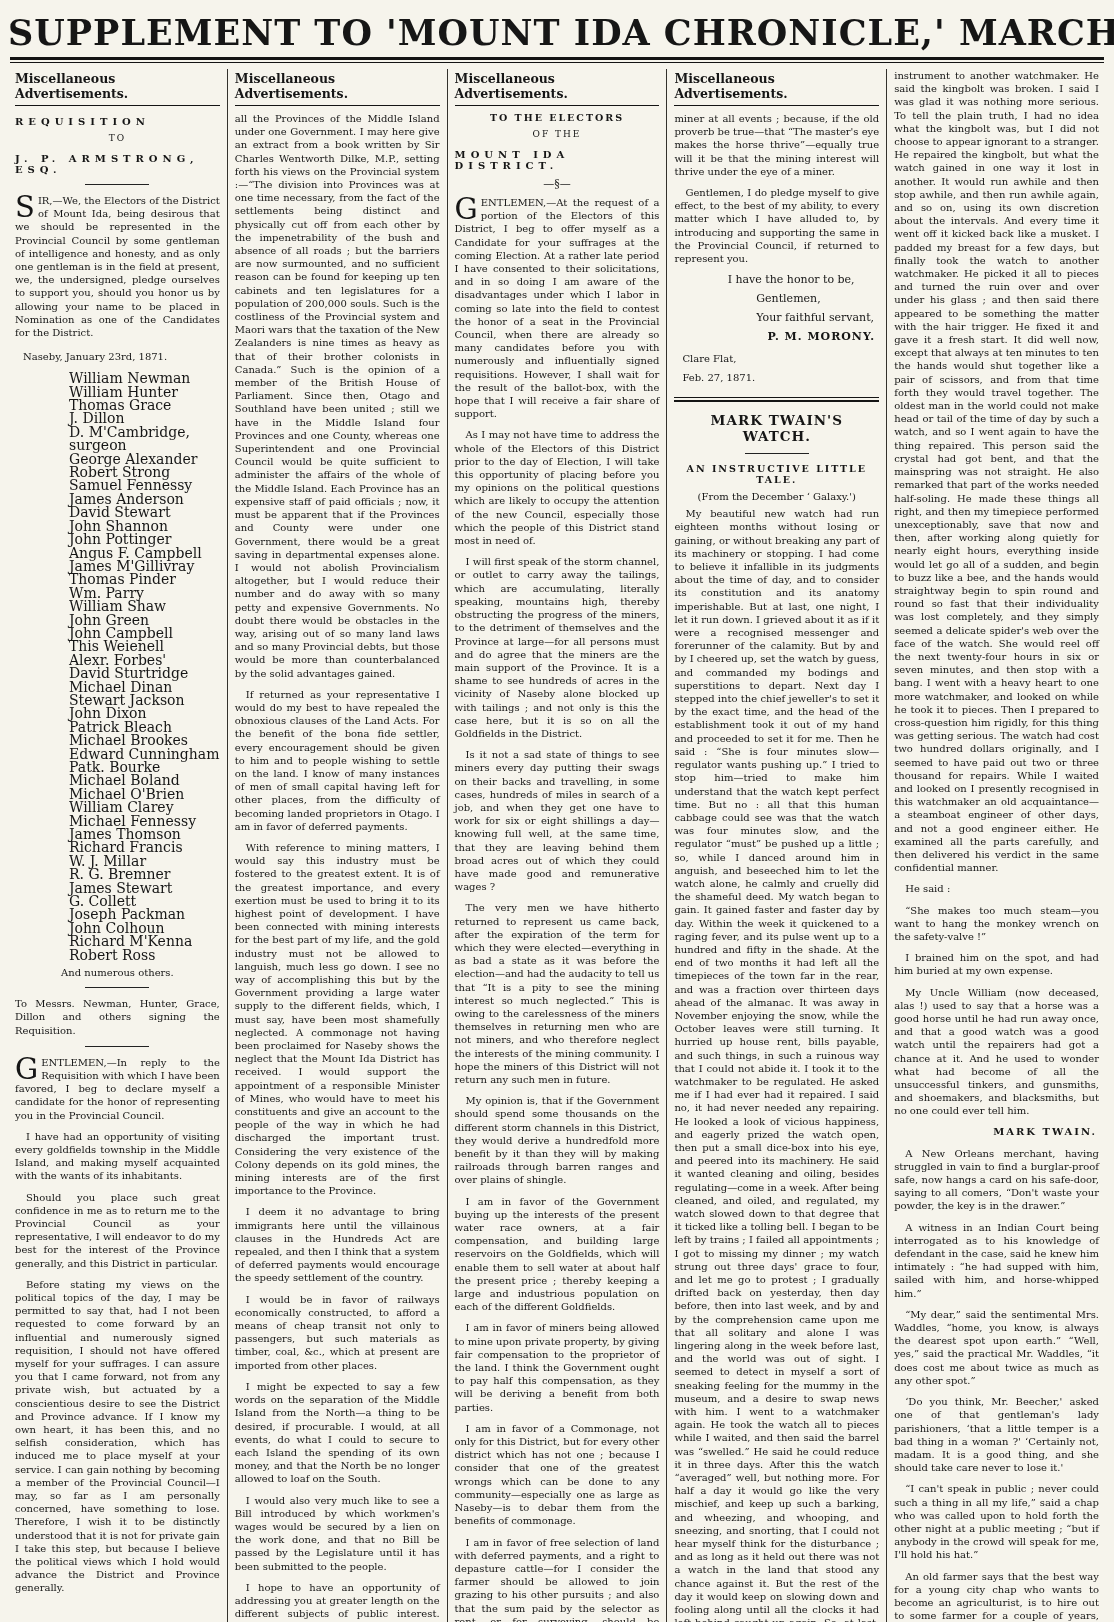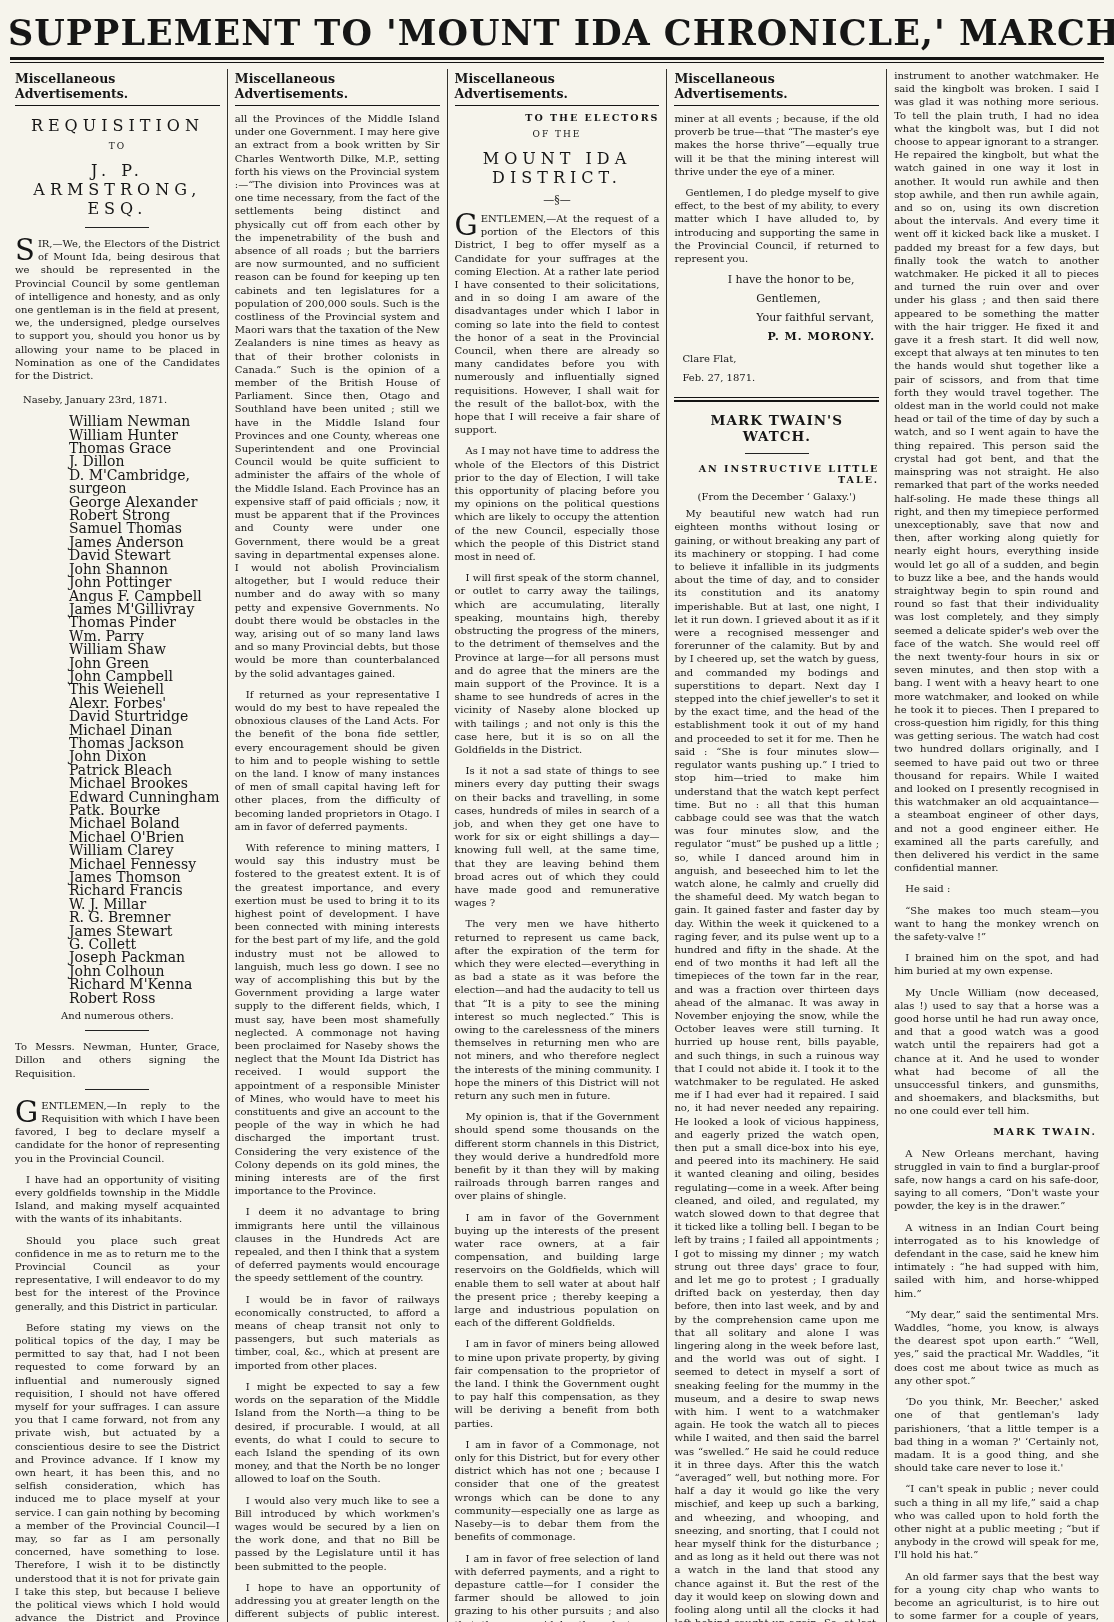--- a/index.html
+++ b/index.html
@@ -15,26 +15,26 @@
   .m-rule{height:3px;background:#141414;margin:4px 2px 0;}
   .m-rule.thin{height:1px;margin-top:2px;}
   .columns{display:flex;align-items:stretch;margin-top:4px;}
   .col{flex:1 1 0;padding:0 7px 22px;min-width:0;}
   .col + .col{border-left:1px solid #33312c;}
   .section-head{
     font-weight:bold;text-align:left;font-size:12.5px;
     border-bottom:1px solid #141414;padding:2px 0 4px;margin:0 0 6px;
   }
   .display-head{
-    text-align:center;font-weight:normal;font-size:16px;
+    text-align:left;font-weight:bold;font-size:10px;
     letter-spacing:5px;margin:10px 0 6px;
   }
   .sub-head{text-align:center;font-size:9px;letter-spacing:2px;margin:6px 0;}
   .story-head{text-align:center;font-weight:bold;font-size:13.5px;letter-spacing:1px;margin:10px 0 4px;}
-  .smallcaps-head{text-align:right;font-size:9.5px;font-weight:bold;letter-spacing:2px;margin:4px 0 6px;}
+  .smallcaps-head{text-align:center;font-size:9.5px;font-weight:bold;letter-spacing:2px;margin:4px 0 6px;}
   .sep{width:64px;border-top:1px solid #222;margin:9px auto;}
   .sep-glyph{text-align:center;font-size:11px;margin:6px 0;}
   .dsep{border-top:1px solid #141414;border-bottom:2px solid #141414;height:2px;margin:10px 0;}
   .para{
     font-size:10px;line-height:13.2px;text-align:justify;
     text-indent:11px;margin:0 0 8px;
   }
   .para.noindent{text-indent:0;}
   .drop{float:left;font-size:29px;line-height:25px;padding:1px 3px 0 0;}
   .center-line{text-align:center;font-size:10px;margin:5px 0;}
@@ -65,37 +65,37 @@
         <p class="para noindent"><span class="drop">S</span>IR,—We, the Electors of the District of Mount Ida, being desirous that we should be represented in the Provincial Council by some gentleman of intelligence and honesty, and as only one gentleman is in the field at present, we, the undersigned, pledge ourselves to support you, should you honor us by allowing your name to be placed in Nomination as one of the Candidates for the District.</p>
         <div class="date-line">Naseby, January 23rd, 1871.</div>
         <div class="name-list">
           <div>William Newman</div>
           <div>William Hunter</div>
           <div>Thomas Grace</div>
           <div>J. Dillon</div>
           <div>D. M'Cambridge, surgeon</div>
           <div>George Alexander</div>
           <div>Robert Strong</div>
-          <div>Samuel Thomas</div>
+          <div>Samuel Fennessy</div>
           <div>James Anderson</div>
           <div>David Stewart</div>
           <div>John Shannon</div>
           <div>John Pottinger</div>
           <div>Angus F. Campbell</div>
           <div>James M'Gillivray</div>
           <div>Thomas Pinder</div>
           <div>Wm. Parry</div>
           <div>William Shaw</div>
           <div>John Green</div>
           <div>John Campbell</div>
           <div>This Weienell</div>
           <div>Alexr. Forbes'</div>
           <div>David Sturtridge</div>
           <div>Michael Dinan</div>
-          <div>Thomas Jackson</div>
+          <div>Stewart Jackson</div>
           <div>John Dixon</div>
           <div>Patrick Bleach</div>
           <div>Michael Brookes</div>
           <div>Edward Cunningham</div>
           <div>Patk. Bourke</div>
           <div>Michael Boland</div>
           <div>Michael O'Brien</div>
           <div>William Clarey</div>
           <div>Michael Fennessy</div>
           <div>James Thomson</div>

